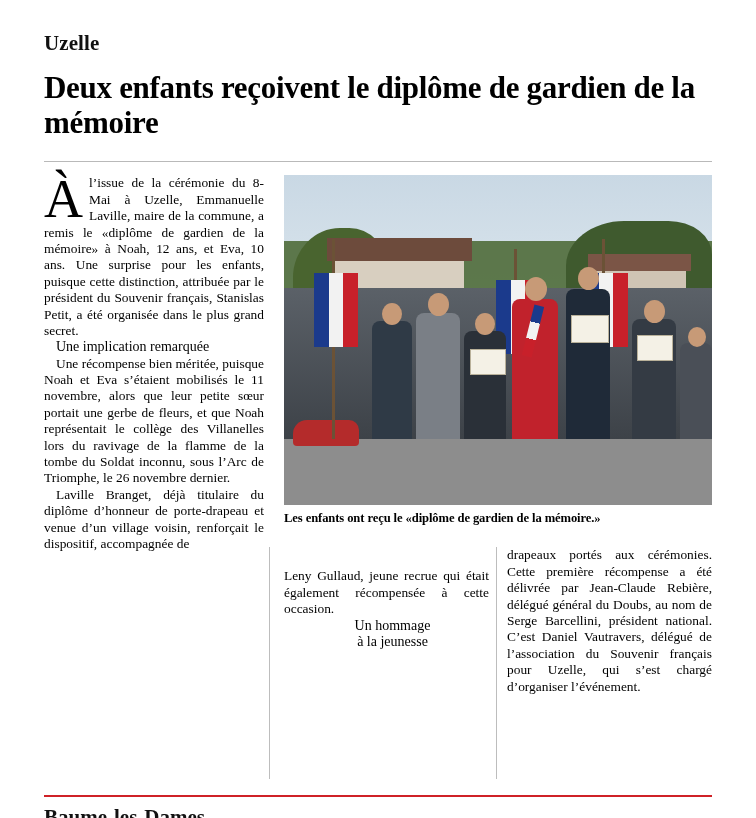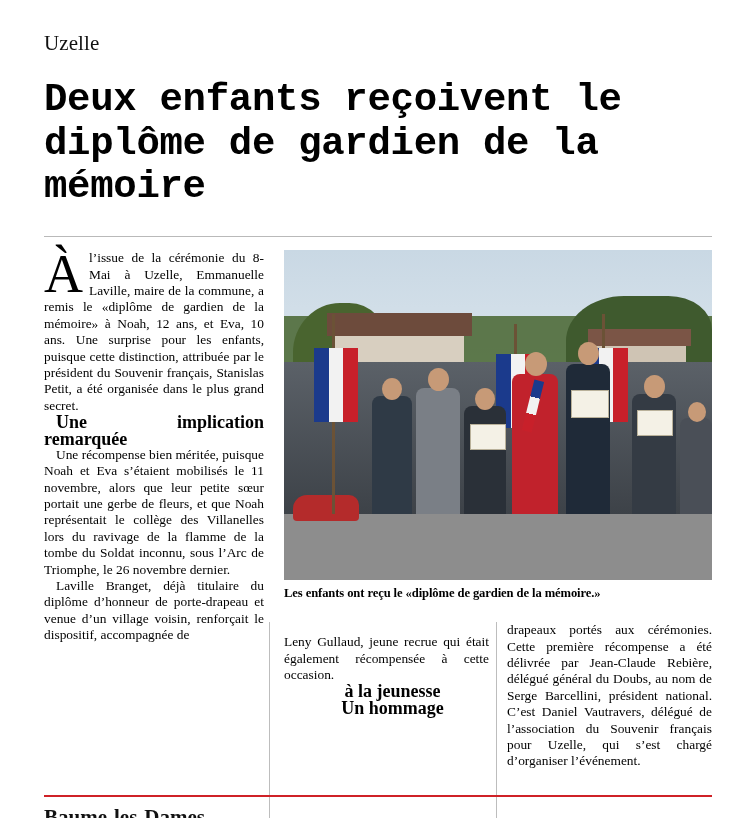--- a/index.html
+++ b/index.html
@@ -18,34 +18,34 @@
   .page {
     position: relative;
     width: 756px;
     height: 818px;
     box-sizing: border-box;
     padding: 0 44px;
   }
   
   .kicker {
     font-family: "Liberation Serif", serif;
-    font-weight: normal;
+    font-weight: bold;
     font-size: 21px;
     letter-spacing: 0.1px;
     color: #111;
     margin-top: 32px;
     line-height: 1.1;
   }
   .headline {
-    font-family: Liberation Mono, monospace;
-    font-weight: bold;
-    font-size: 39px;
+    font-family: Liberation Serif, serif;
+    font-weight: bold;
+    font-size: 31px;
     line-height: 1.12;
     letter-spacing: -0.3px;
-    margin-top: 24px;
+    margin-top: 16px;
     color: #000;
   }
   .rule-top {
     border: none;
     border-top: 1px solid #b9b9b9;
     margin: 16px 0 0 0;
   }
   
   .body-area {
     margin-top: 13px;
@@ -57,22 +57,22 @@
     text-align: justify;
     -webkit-hyphens: auto;
     hyphens: auto;
   }
   .col p {
     margin: 0;
     text-indent: 12px;
   }
   .col p.noindent { text-indent: 0; }
   .subhead {
-    font-weight: bold;
-    font-size: 18px;
+    font-weight: normal;
+    font-size: 14px;
     line-height: 16.2px;
     margin: 11px 0 2px 0;
     text-indent: 0;
   }
   
   .col1 {
     position: absolute;
     left: 0;
     top: 0;
     width: 220px;
@@ -107,21 +107,21 @@
     font-weight: bold;
     font-size: 12.6px;
     line-height: 15px;
     margin-top: 6px;
     letter-spacing: -0.1px;
   }
   
   .col2 {
     position: absolute;
     left: 240px;
-    top: 384px;
+    top: 393px;
     width: 205px;
   }
   .col3 {
     position: absolute;
     left: 463px;
     top: 372px;
     width: 205px;
   }
   .col-divider {
     position: absolute;
@@ -250,22 +250,22 @@
           </div>
       </div>
       <div class="caption">Les enfants ont reçu le «diplôme de gardien de la mémoire.»</div>
     </div>
 
     <div class="col-divider" style="left:225px;"></div>
     <div class="col-divider" style="left:452px;"></div>
 
     <div class="col col2">
       <p class="noindent">Leny Gullaud, jeune recrue qui était également récompensée à cette occasion.</p>
+      <p class="subhead" style="text-align:center;">Un hommage</p>
       <p class="subhead" style="text-align:center; margin-top:0;">à la jeunesse</p>
-      <p class="subhead" style="text-align:center;">Un hommage</p>
     </div>
 
     <div class="col col3">
       <p class="noindent">drapeaux portés aux cérémonies. Cette première récompense a été délivrée par Jean-Claude Rebière, délégué général du Doubs, au nom de Serge Barcellini, président national. C’est Daniel Vautravers, délégué de l’association du Souvenir français pour Uzelle, qui s’est chargé d’organiser l’événement.</p>
     </div>
 
   </div>
 
   <div class="rule-bottom" style="border-top-color: rgb(207, 33, 39);"></div>
   <div class="footer-kicker">Baume-les-Dames</div>

